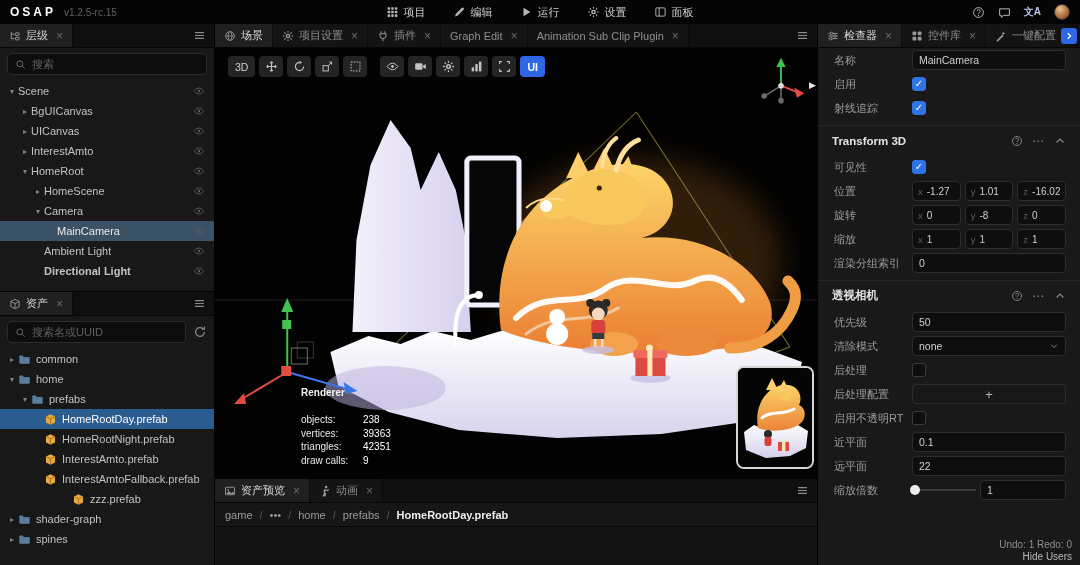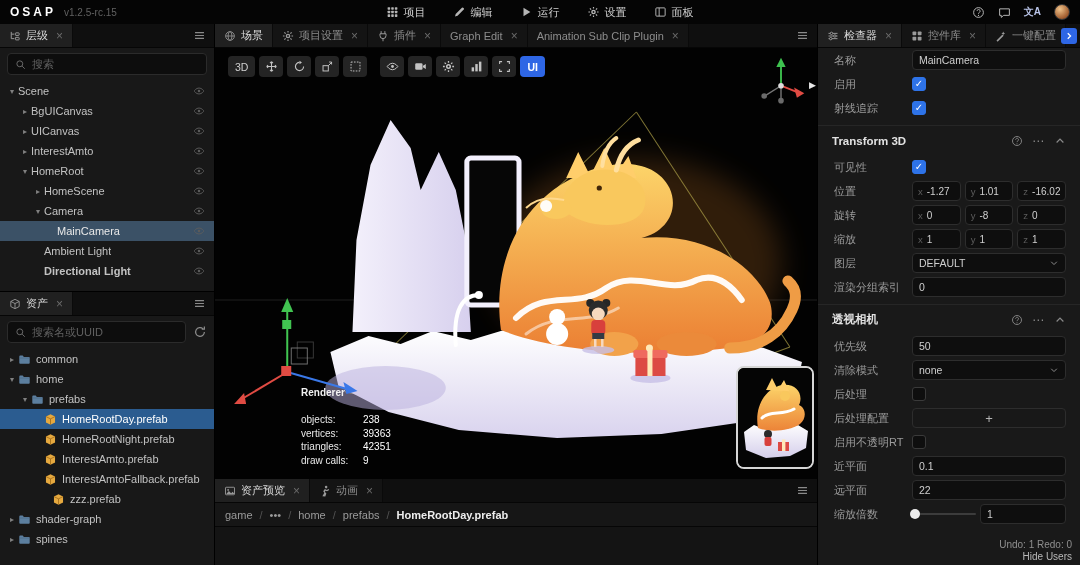--- a/index.html
+++ b/index.html
@@ -424,21 +424,21 @@
             <div class="trow" style="padding-left: 32px;">
               <span class="exp"></span>
               <span class="icon ticon">
                 <svg viewBox="0 0 16 16">
                   <path d="M8 1.6l5.6 2.8v7.2L8 14.4 2.4 11.6V4.4z" fill="#e6a93f"></path>
                   <path d="M2.4 4.4L8 7.2l5.6-2.8M8 7.2v7.2" stroke="#9a6413" stroke-width="0.9" fill="none"></path>
                 </svg>
               </span>
               <span class="tlabel">InterestAmtoFallback.prefab</span>
             </div>
-            <div class="trow" style="padding-left: 40px;">
+            <div class="trow" style="padding-left: 20px; margin-left: 40px;">
               <span class="exp"></span>
               <span class="icon ticon">
                 <svg viewBox="0 0 16 16">
                   <path d="M8 1.6l5.6 2.8v7.2L8 14.4 2.4 11.6V4.4z" fill="#e6a93f"></path>
                   <path d="M2.4 4.4L8 7.2l5.6-2.8M8 7.2v7.2" stroke="#9a6413" stroke-width="0.9" fill="none"></path>
                 </svg>
               </span>
               <span class="tlabel">zzz.prefab</span>
             </div>
             <div class="trow" style="padding-left: 6px;">
@@ -907,33 +907,20 @@
                   <span class="ax">y</span>
                   <span class="av">1</span>
                 </div>
                 <div class="axis">
                   <span class="ax">z</span>
                   <span class="av">1</span>
                 </div>
               </div>
             </div>
             <div class="irow">
-              <span class="ilabel">图层</span>
-              <div class="ictl">
-                <div class="selectbox">
-                  <span class="selval">DEFAULT</span>
-                  <span class="icon">
-                    <svg viewBox="0 0 16 16" fill="none" stroke="currentColor" stroke-width="1.6">
-                      <path d="M3.5 6l4.5 4.5L12.5 6"></path>
-                    </svg>
-                  </span>
-                </div>
-              </div>
-            </div>
-            <div class="irow">
               <span class="ilabel">渲染分组索引</span>
               <div class="ictl">
                 <input class="inp" value="0" style="">
               </div>
             </div>
           </section>
           <section class="isec">
             <div class="sec-head">
               <span class="sec-title">透视相机</span>
               <span class="sec-tools">

